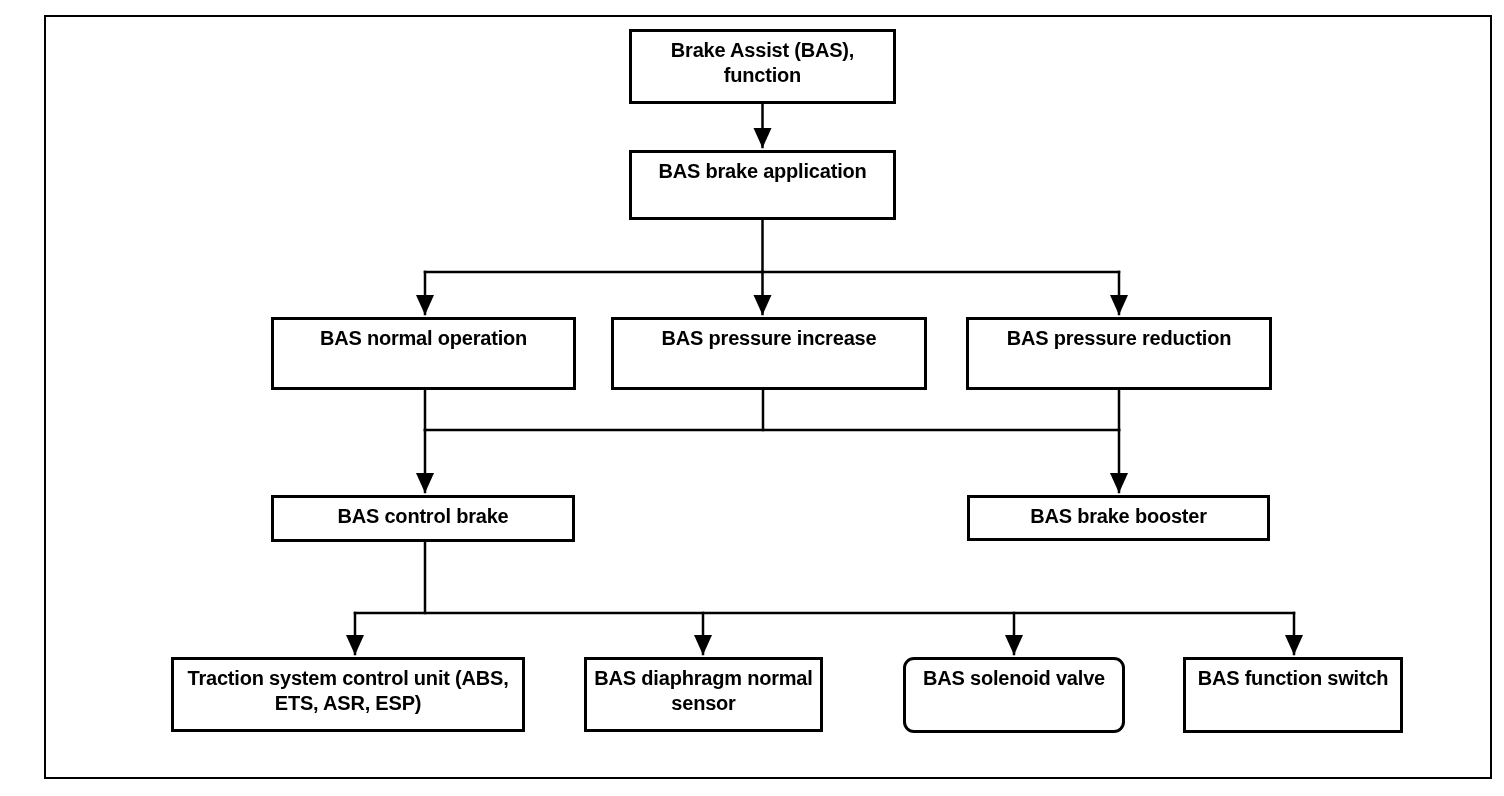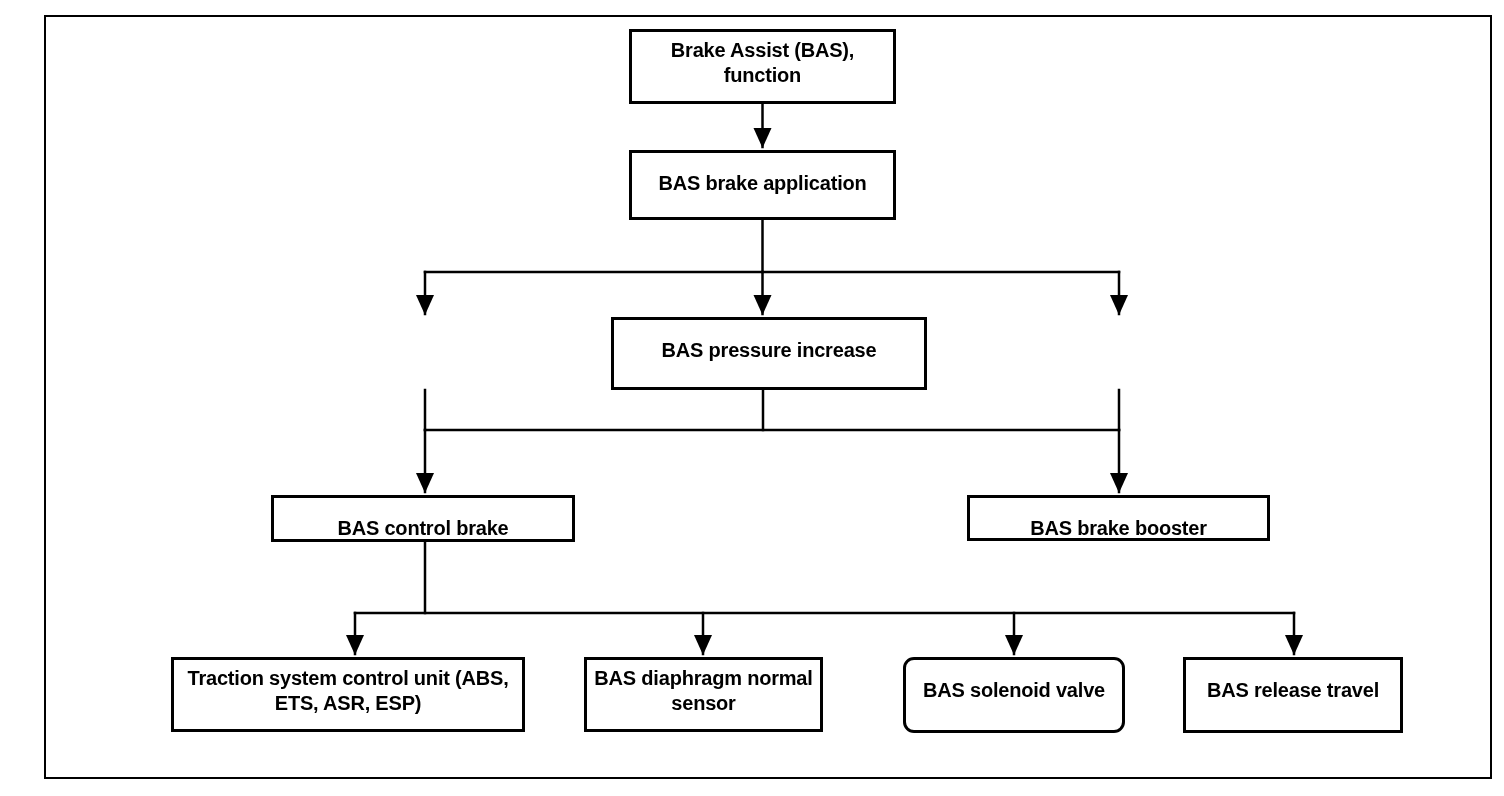--- a/index.html
+++ b/index.html
@@ -46,21 +46,21 @@
     background: #ffffff;
     color: #000000;
     font-size: 20px;
     font-weight: bold;
     line-height: 25px;
     text-align: center;
     letter-spacing: -0.2px;
     padding-left: 6px;
     padding-right: 6px;
   }
-  .pt9 { padding-top: 18px; }
+  .pt9 { padding-top: 6px; }
   .pt6 { padding-top: 6px; }
 </style>
 </head>
 <body>
 
 <div class="page">
   <div class="frame"></div>
 
   <svg class="connectors" viewBox="0 0 1504 796" xmlns="http://www.w3.org/2000/svg">
     <defs>
@@ -89,22 +89,24 @@
     <line x1="327" y1="613" x2="327" y2="654" marker-end="url(#arrowhead)"></line>
     <line x1="675" y1="613" x2="675" y2="654" marker-end="url(#arrowhead)"></line>
     <line x1="986" y1="613" x2="986" y2="654" marker-end="url(#arrowhead)"></line>
     <line x1="1266" y1="613" x2="1266" y2="654" marker-end="url(#arrowhead)"></line>
   </svg>
 
   <div class="node pt6" style="left:601px; top:29px; width:267px; height:75px;">Brake Assist (BAS), function</div>
 
   <div class="node pt9" style="left:601px; top:150px; width:267px; height:70px;">BAS brake application</div>
 
+  <div class="node pt9" style="left:243px; top:317px; width:305px; height:73px;">BAS normal operation</div>
   <div class="node pt9" style="left:583px; top:317px; width:316px; height:73px;">BAS pressure increase</div>
+  <div class="node pt9" style="left:938px; top:317px; width:306px; height:73px;">BAS pressure reduction</div>
 
   <div class="node pt9" style="left:243px; top:495px; width:304px; height:47px;">BAS control brake</div>
   <div class="node pt9" style="left:939px; top:495px; width:303px; height:46px;text-align:center;">BAS brake booster</div>
 
   <div class="node pt6" style="left:143px; top:657px; width:354px; height:75px;">Traction system control unit (ABS, ETS, ASR, ESP)</div>
   <div class="node pt6" style="left:556px; top:657px; width:239px; height:75px;">BAS diaphragm normal sensor</div>
   <div class="node pt9" style="left:875px; top:657px; width:222px; height:76px;border-radius:11px;">BAS solenoid valve</div>
-  <div class="node pt9" style="left:1155px; top:657px; width:220px; height:76px;">BAS release travel</div>
+  <div class="node pt9" style="left:1155px; top:657px; width:220px; height:76px;">BAS function switch</div>
 </div>
 
 </body></html>

